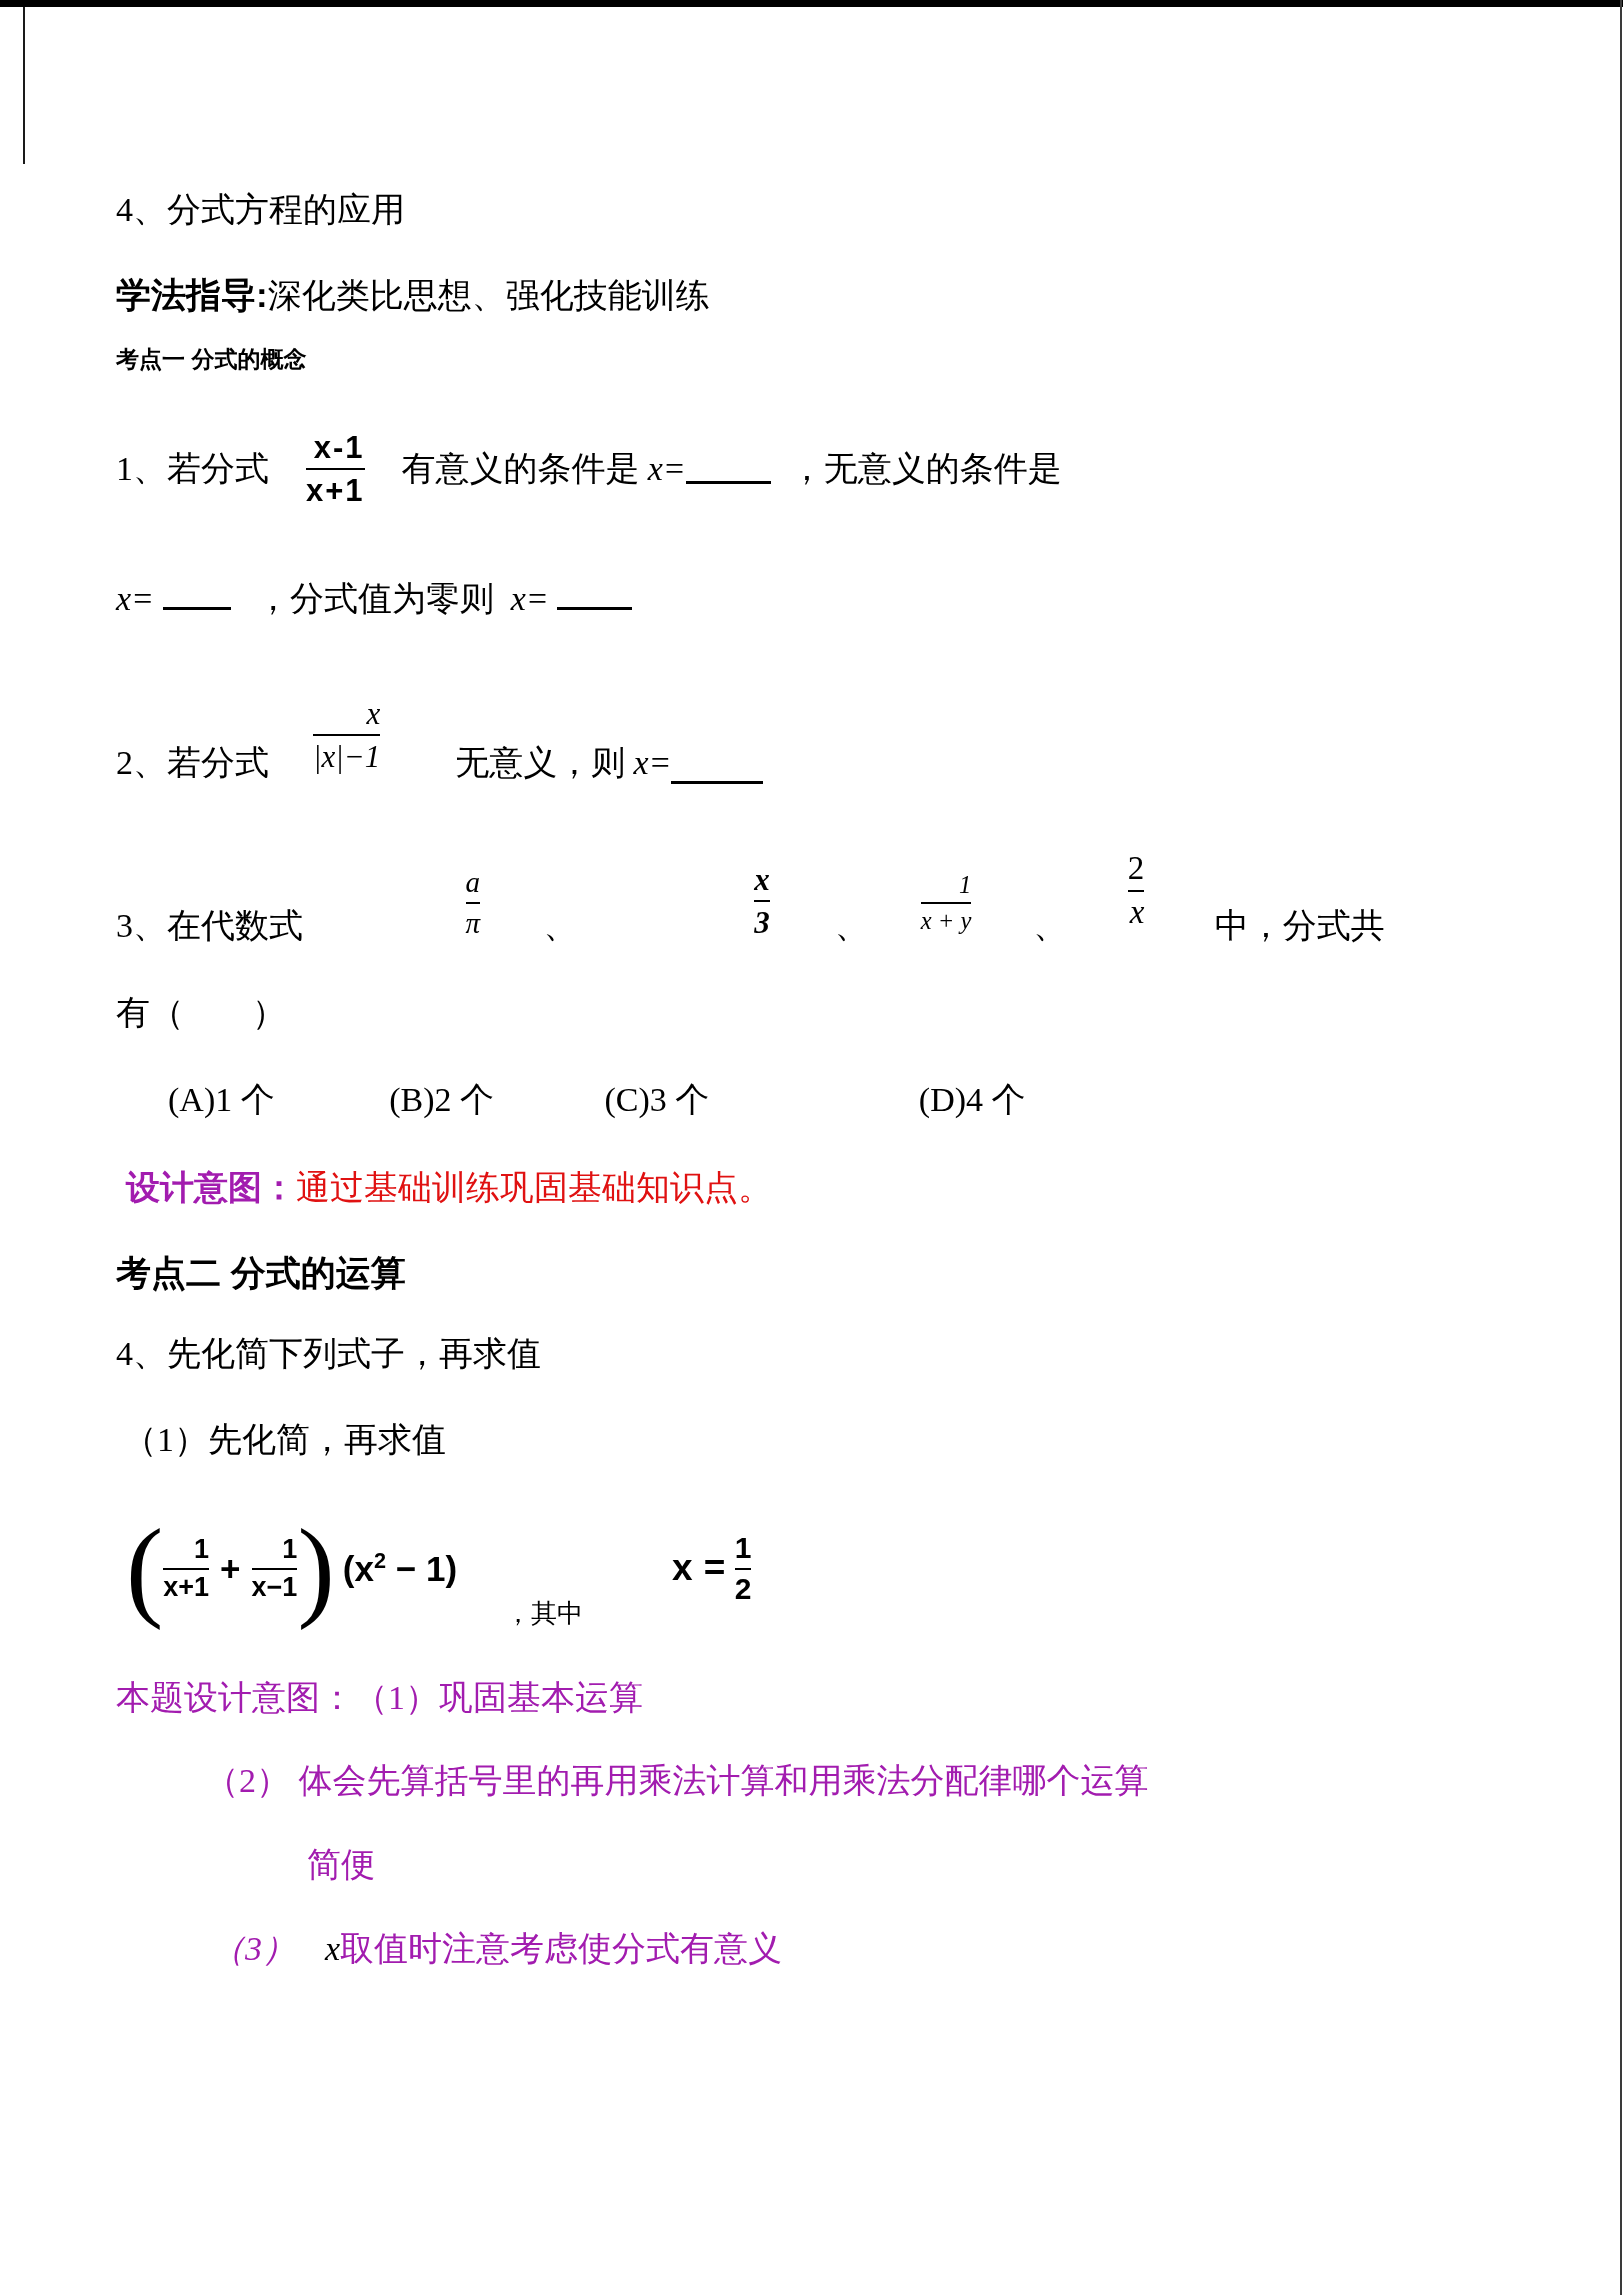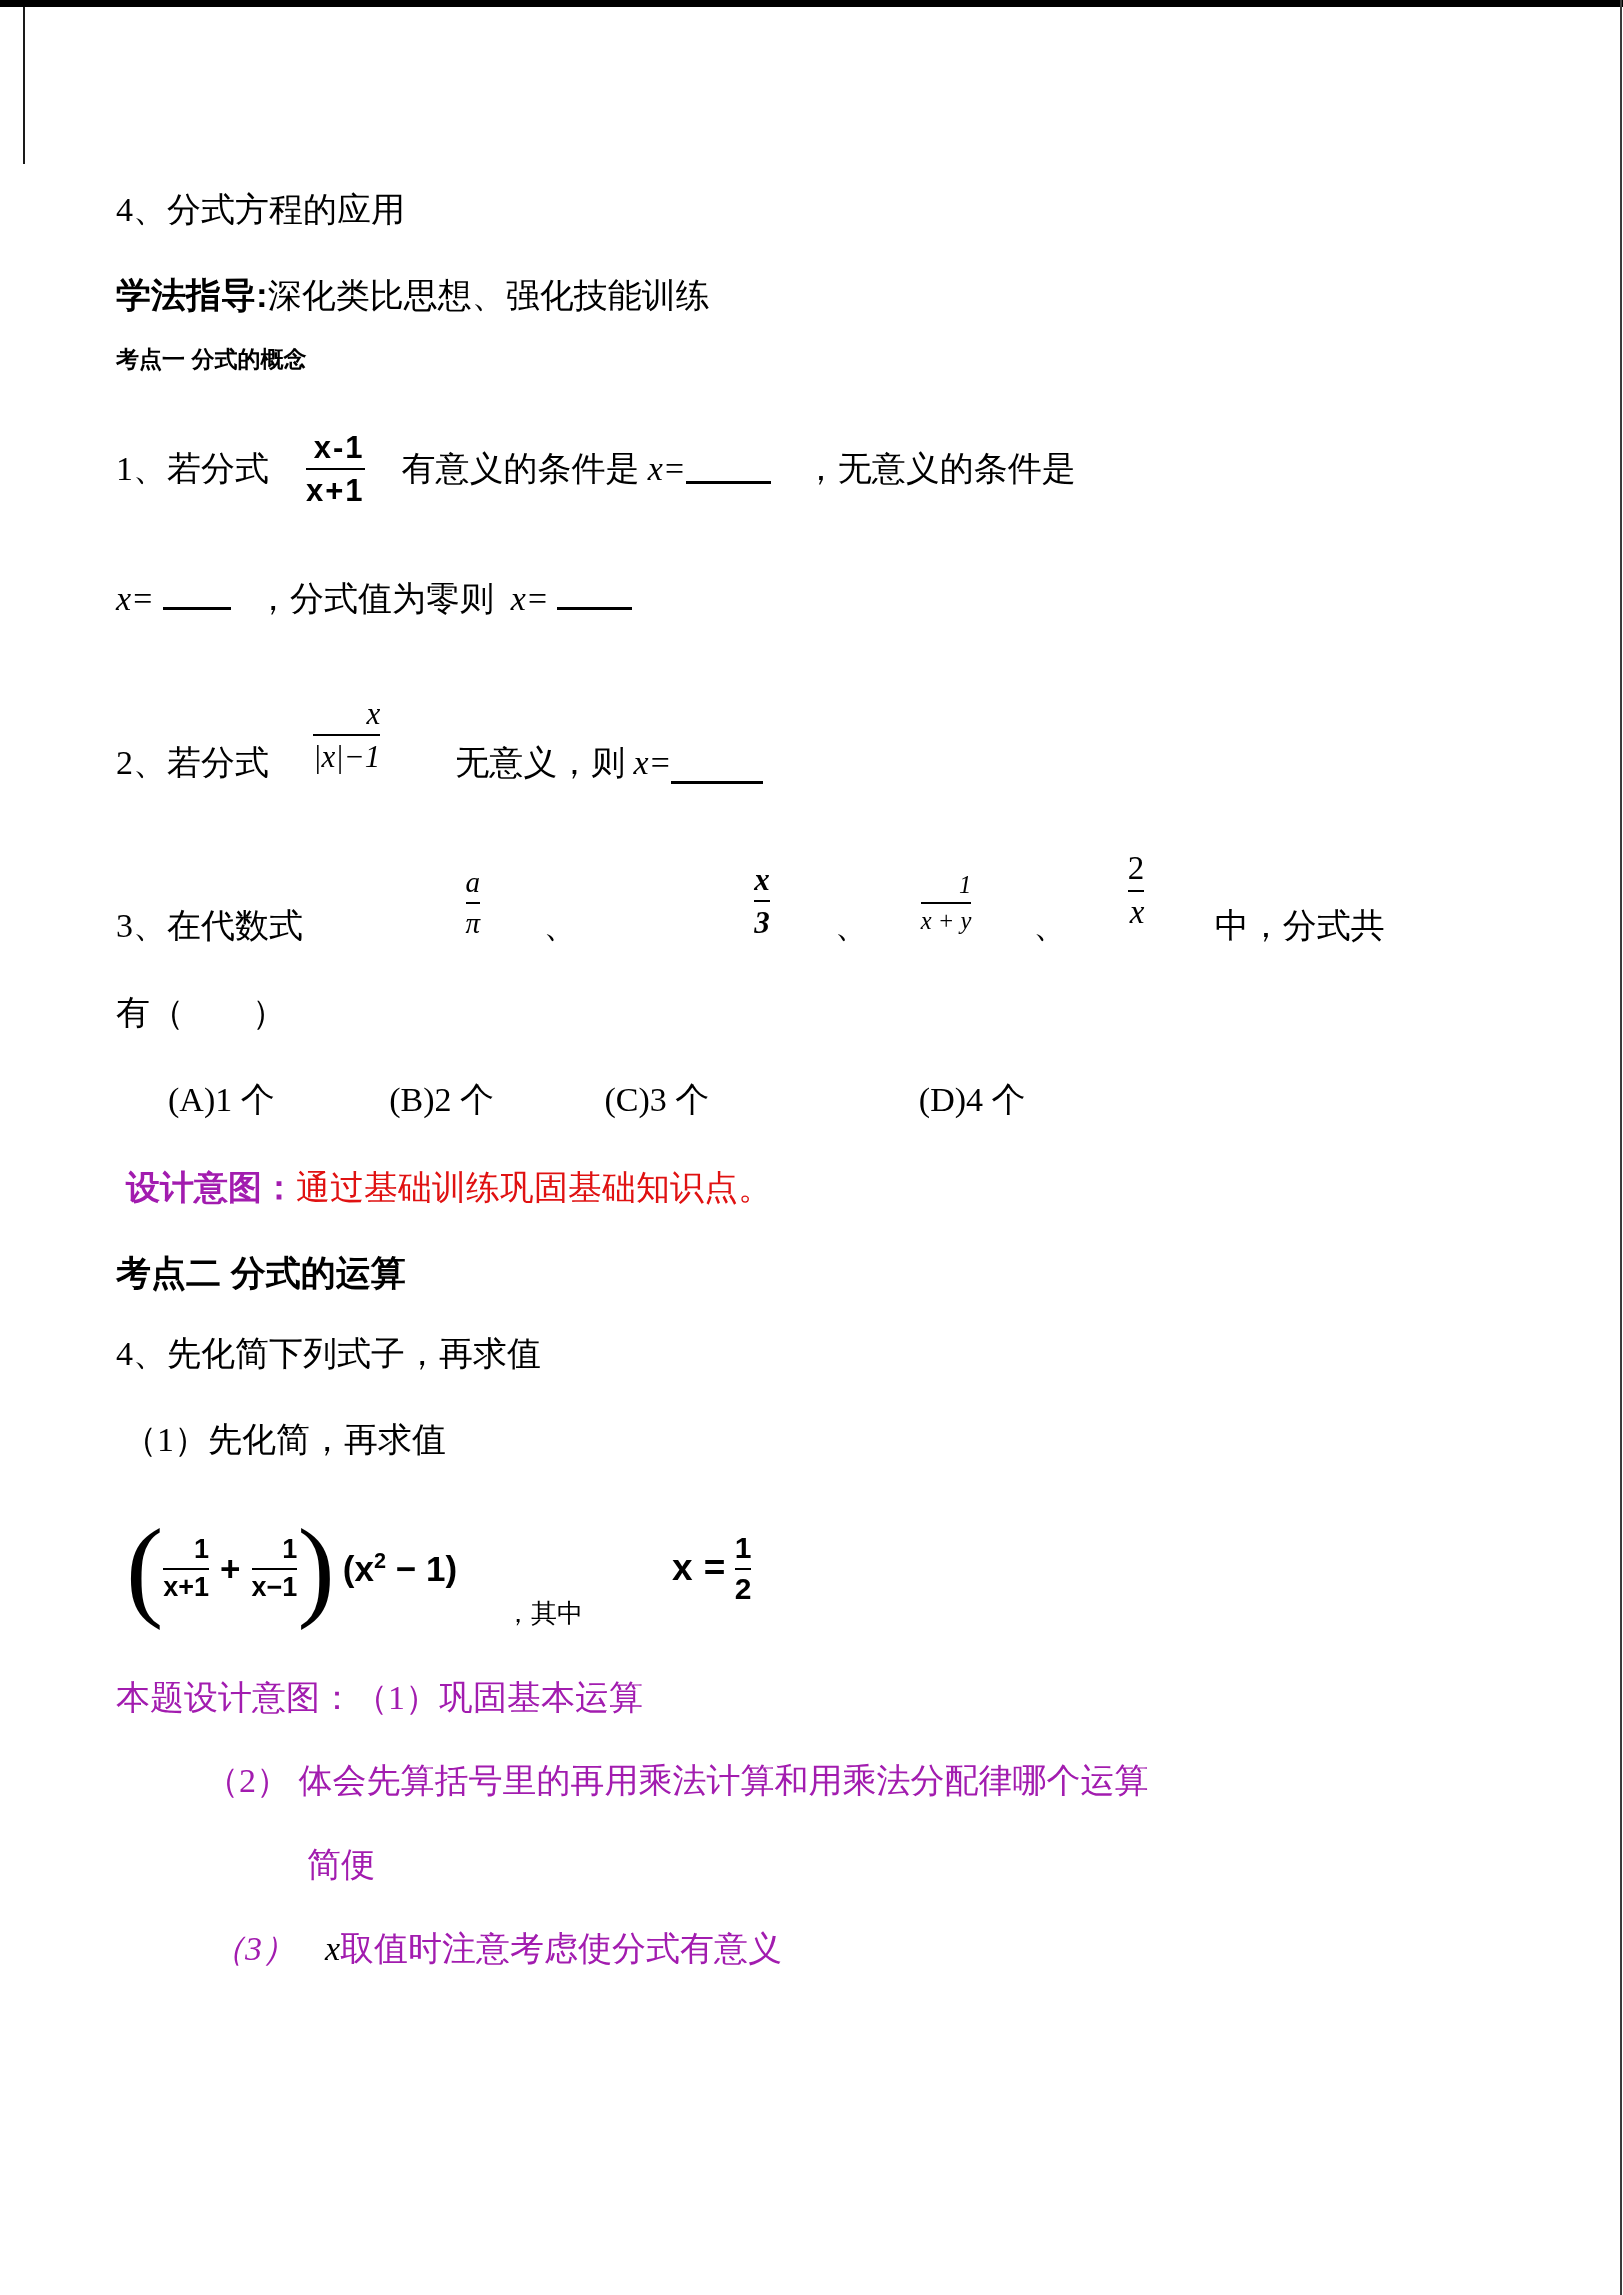--- a/index.html
+++ b/index.html
@@ -83,21 +83,21 @@
   <div class="line rowflex" style="top:406px;height:126px;">
     <span>1、若分式</span>
     <span class="frac q1frac">
       <span class="num">x-1</span>
       <span class="fbar"></span>
       <span class="den">x+1</span>
     </span>
     <span>有意义的条件是</span>
     <span class="mx" style="margin-left:8.2px;">x=</span>
     <span class="blank" style="width:85px;"></span>
-    <span style="margin-left:33px;">，无意义的条件是</span>
+    <span style="margin-left:19px;">，无意义的条件是</span>
   </div>
 
   <div class="line" style="top:578px;">
     <span class="mx">x=</span>
     <span class="blank" style="width:68px;"></span>
     <span style="margin-left:17px;">，分式值为零则</span>
     <span class="mx" style="margin-left:8.2px;">x=</span>
     <span class="blank" style="width:75px;"></span>
   </div>
 

